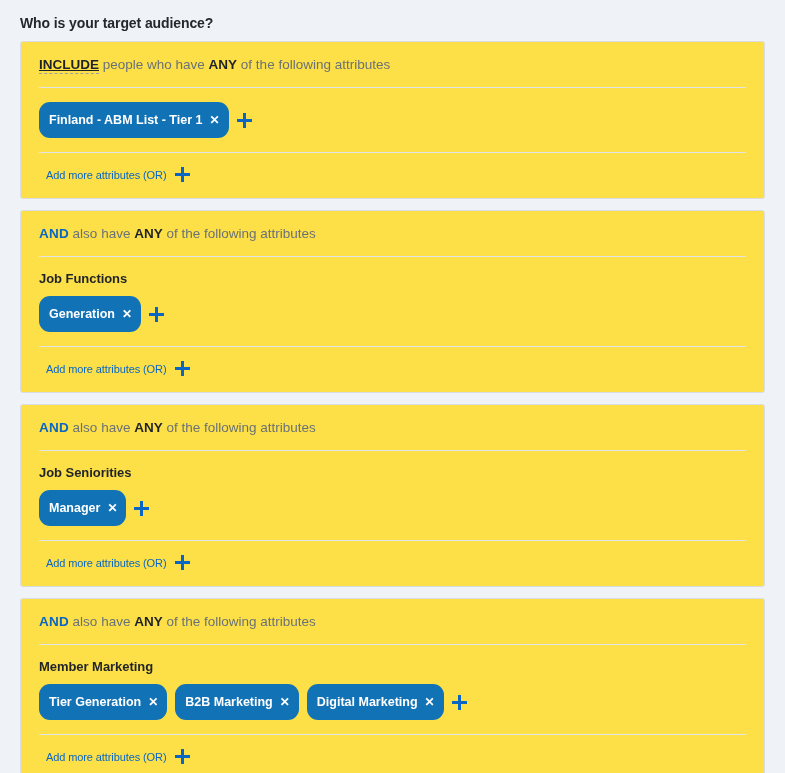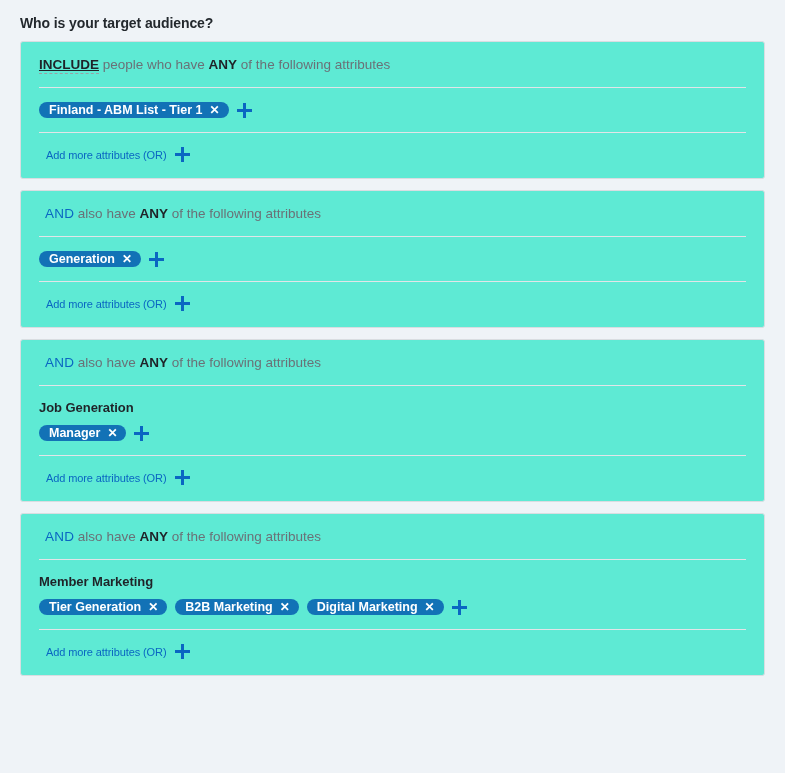--- a/index.html
+++ b/index.html
@@ -30,21 +30,21 @@
     padding: 15px 0 10px 20px;
     letter-spacing: -0.1px;
     border-radius: 19px;
   }
 
   .cards {
     display: block;
   }
 
   .card {
-    background: #5eead4;
+    background: #fde047;
     border: 1px solid #d9dde1;
     border-radius: 3px;
     margin: 0 20px 11px 20px;
     box-sizing: border-box;
   }
 
   
   .card-header {
     padding: 14px 18px 13px 18px;
     font-size: 13.5px;
@@ -56,24 +56,23 @@
     color: #1f2328;
     font-weight: bold;
     text-decoration: underline;
     text-underline-offset: 1px;
     border-bottom: 1px dashed #9aa0a6;
     padding-bottom: 1px;
     cursor: pointer;
   }
   .op-and {
     color: #0a66c2;
-    font-weight: normal;
+    font-weight: bold;
     letter-spacing: 0.2px;
     cursor: pointer;
-    margin-left: 6px;
   }
   .hdr-mid {
     color: #6a7177;
   }
   .hdr-any {
     color: #1f2328;
     font-weight: bold;
   }
   .hdr-tail {
     color: #6a7177;
@@ -101,21 +100,21 @@
     align-items: center;
     flex-wrap: wrap;
     gap: 8px;
   }
   .chip {
     display: inline-flex;
     align-items: center;
     background: #1272b6;
     color: #ffffff;
     border-radius: 11px;
-    height: 16px;
+    height: 36px;
     padding: 0 9px 0 10px;
     font-size: 12.5px;
     font-weight: bold;
     line-height: 1;
     cursor: pointer;
     white-space: nowrap;
   }
   .chip-x {
     margin-left: 7px;
     font-size: 12px;
@@ -182,39 +181,40 @@
         <div class="divider"></div>
         <div class="add-row">
           <span class="add-label">Add more attributes (OR)</span>
           <span class="plus"></span>
         </div>
       </div>
       <div class="card">
         <div class="card-header"><span class="op-and">AND</span><span class="hdr-mid"> also have </span><span class="hdr-any">ANY</span><span class="hdr-tail"> of the following attributes</span></div>
         <div class="divider"></div>
         <div class="attr-block">
+          <div class="attr-label">Job Functions</div>
           <div class="chip-row">
             <span class="chip">
               <span>Generation</span>
               <span class="chip-x">✕</span>
             </span>
             <span class="plus"></span>
           </div>
         </div>
         <div class="divider"></div>
         <div class="add-row">
           <span class="add-label">Add more attributes (OR)</span>
           <span class="plus"></span>
         </div>
       </div>
       <div class="card">
         <div class="card-header"><span class="op-and">AND</span><span class="hdr-mid"> also have </span><span class="hdr-any">ANY</span><span class="hdr-tail"> of the following attributes</span></div>
         <div class="divider"></div>
         <div class="attr-block">
-          <div class="attr-label">Job Generation</div>
+          <div class="attr-label">Job Seniorities</div>
           <div class="chip-row">
             <span class="chip">
               <span>Manager</span>
               <span class="chip-x">✕</span>
             </span>
             <span class="plus"></span>
           </div>
         </div>
         <div class="divider"></div>
         <div class="add-row">

